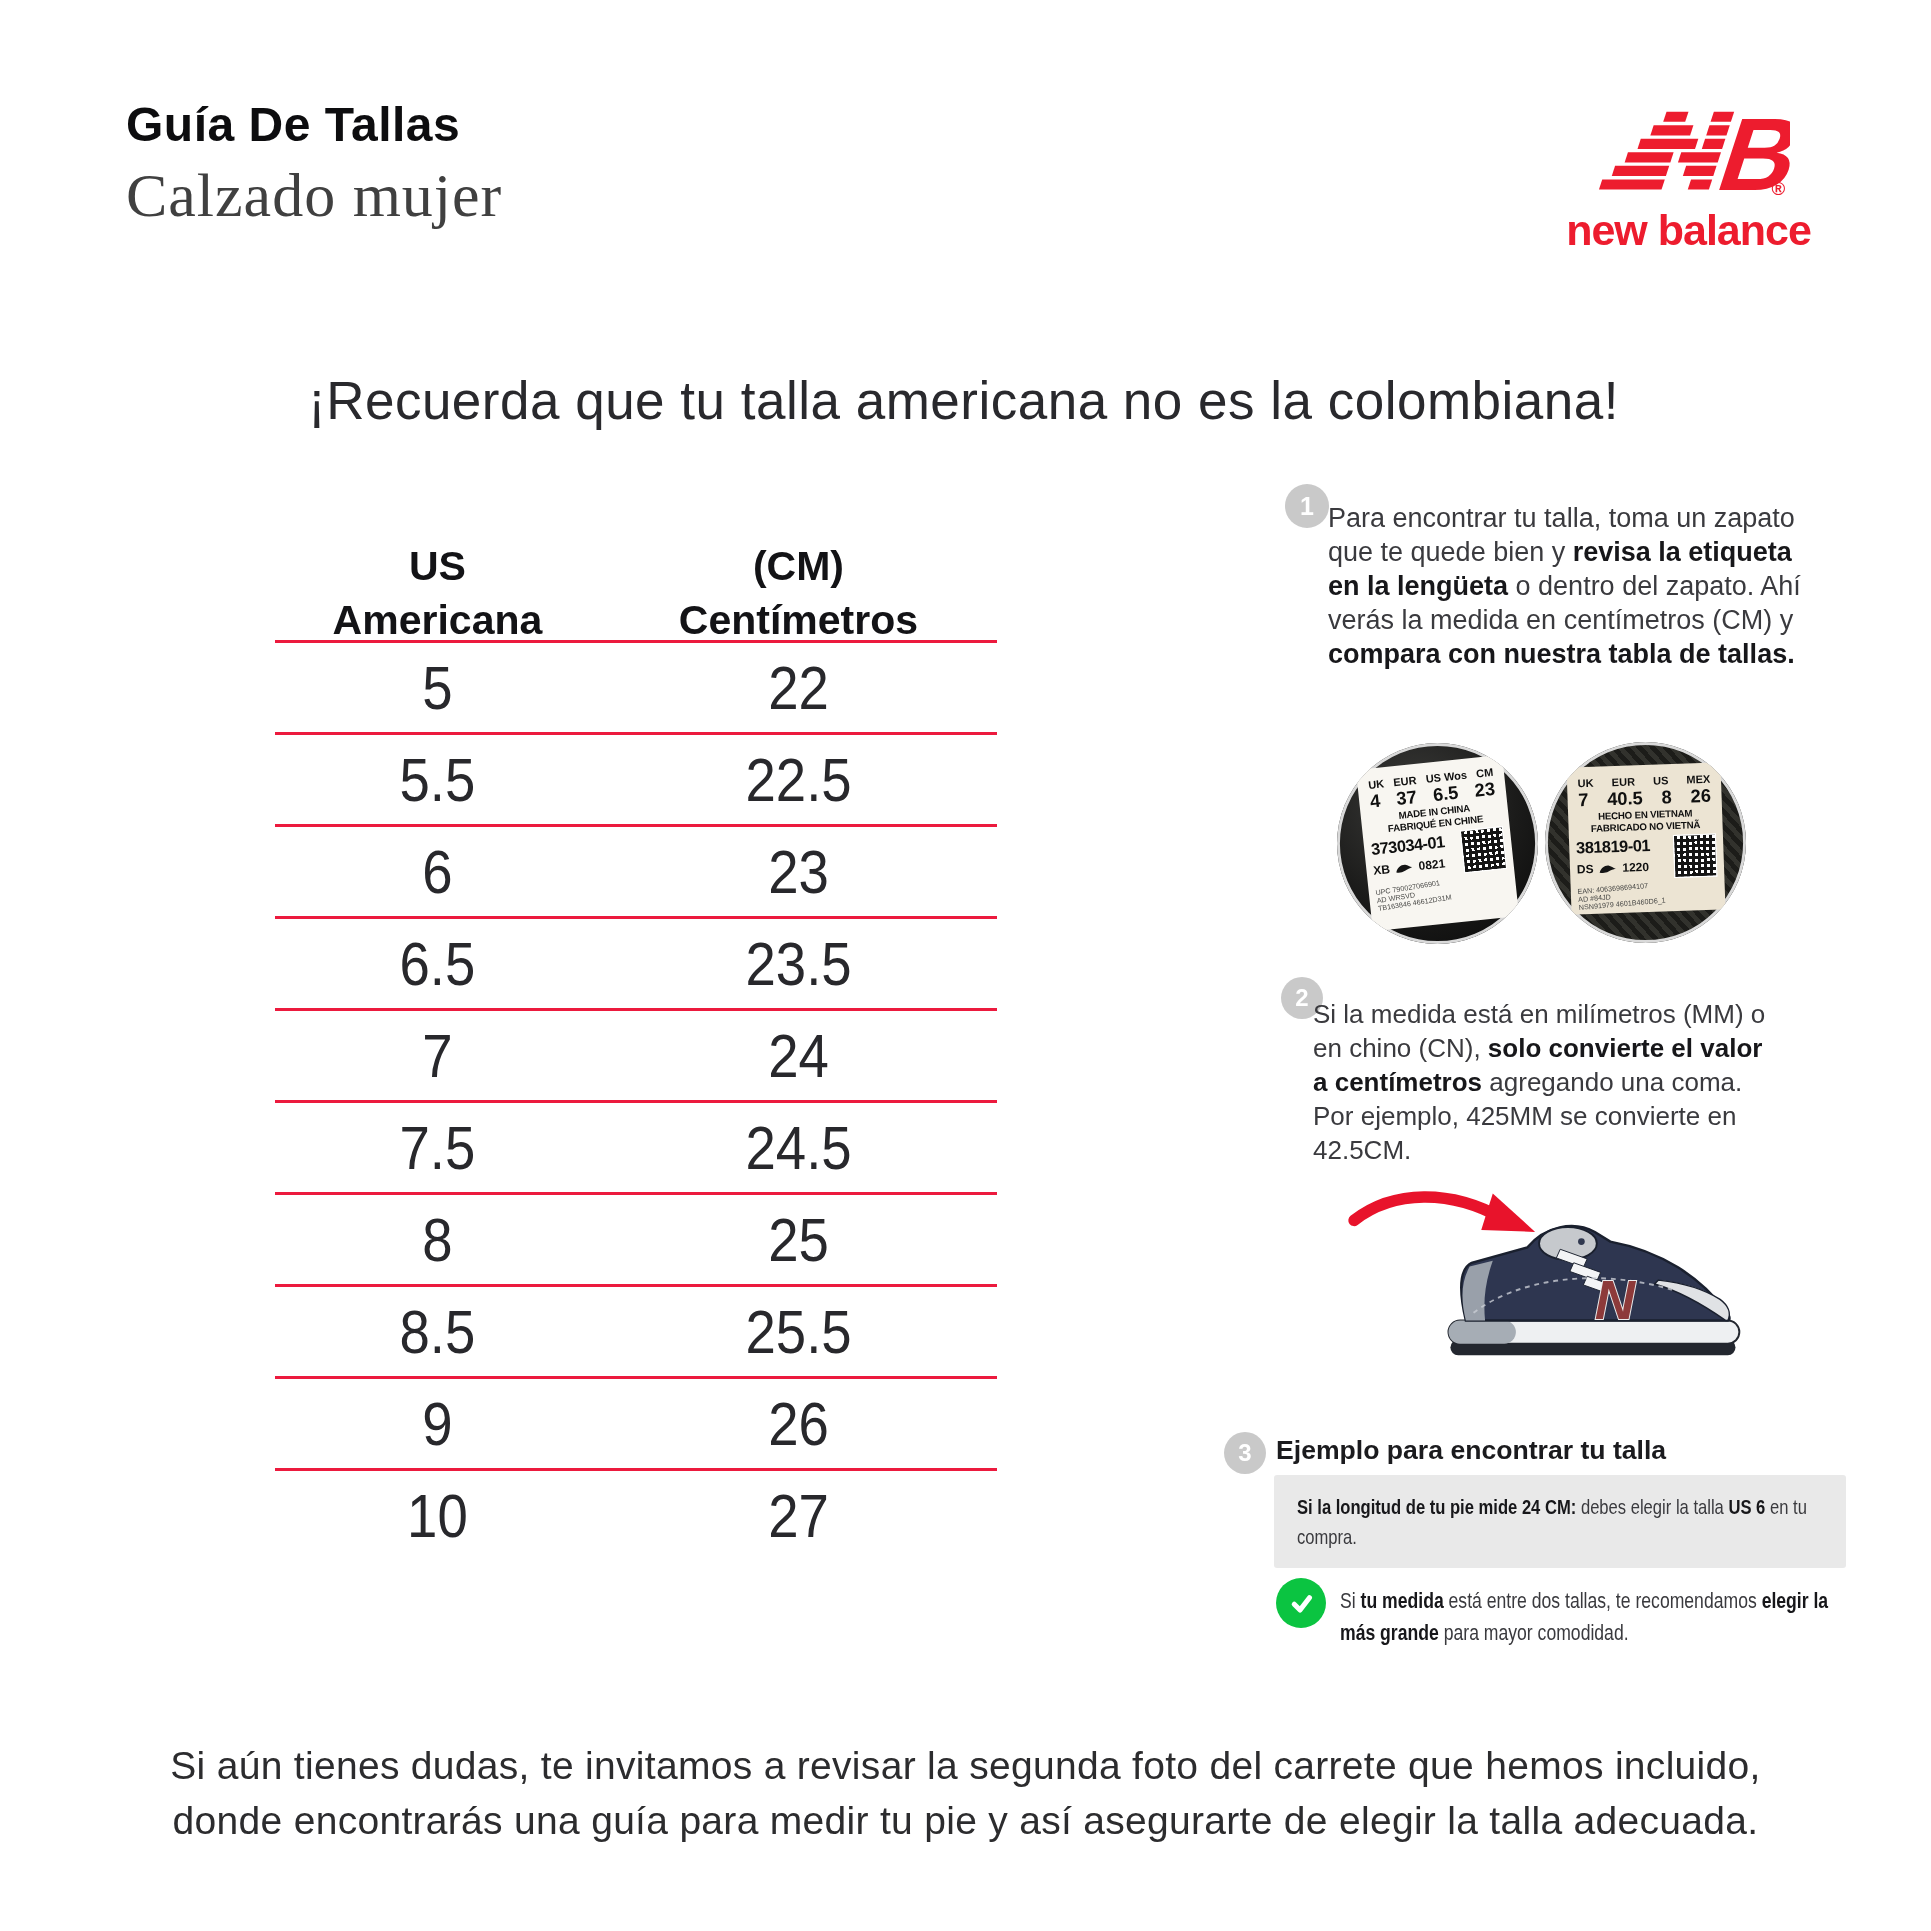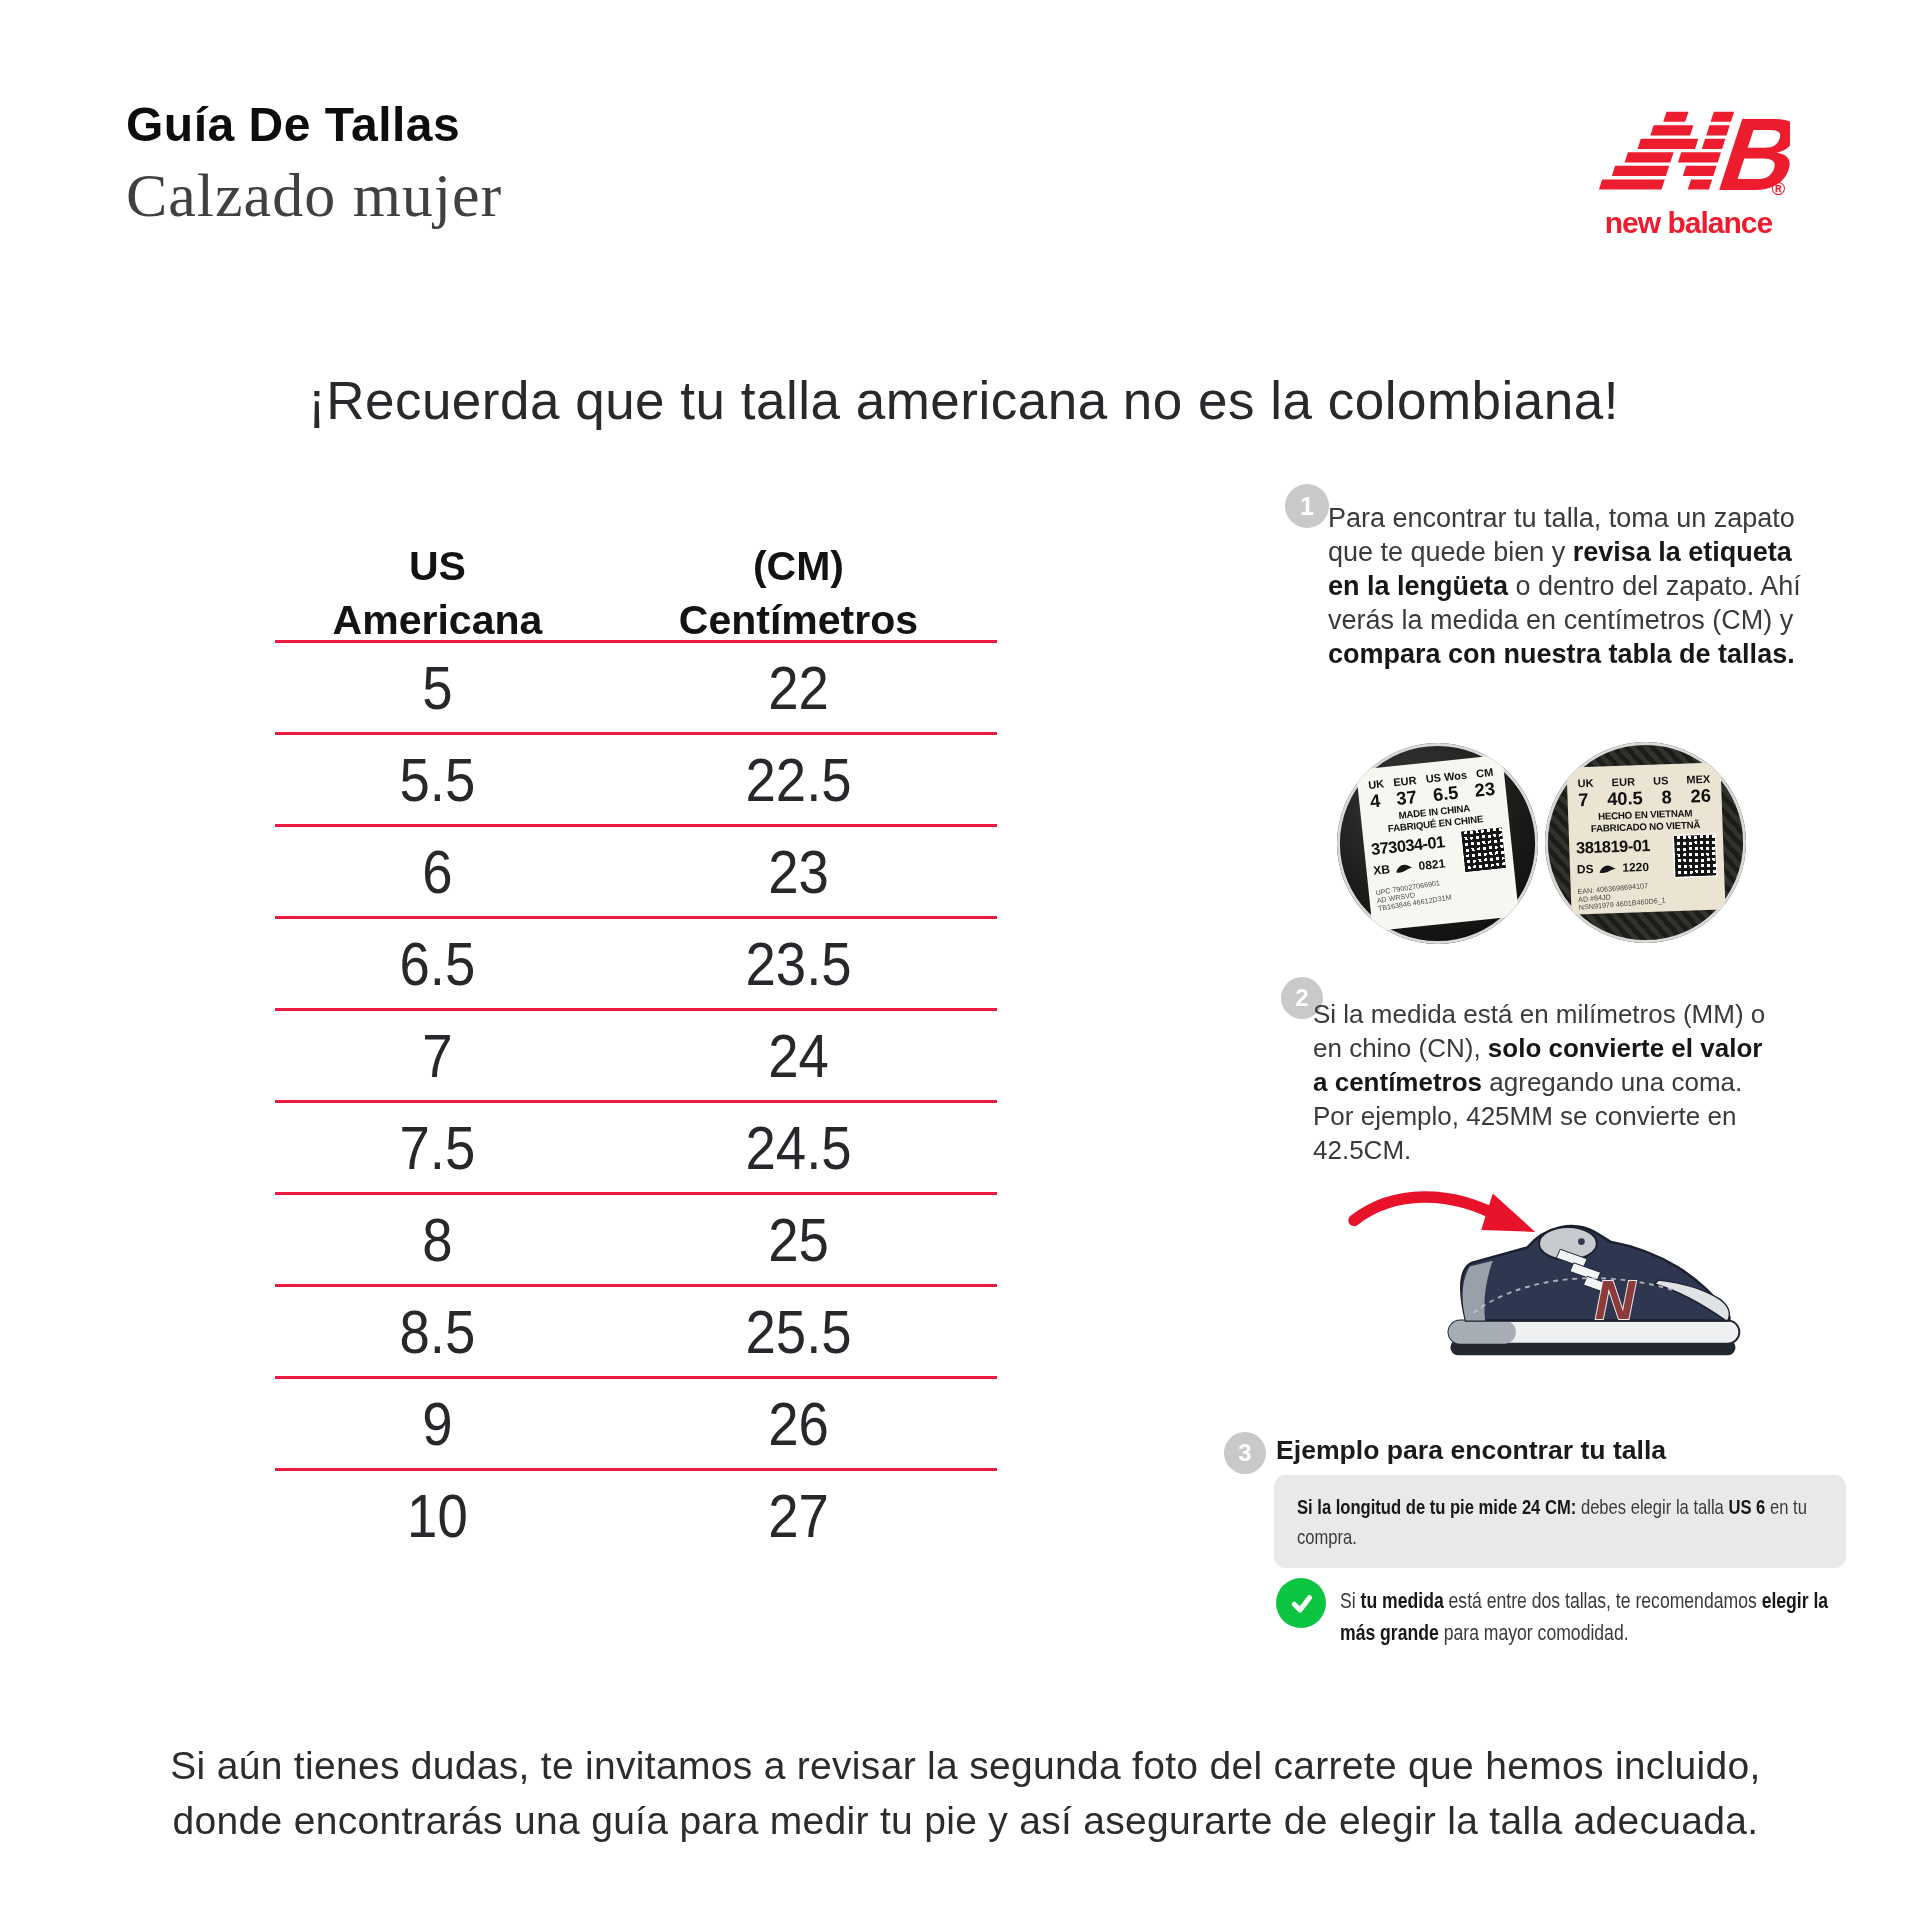--- a/index.html
+++ b/index.html
@@ -6,21 +6,21 @@
   .page{
     position:relative;width:1931px;height:1931px;background:#ffffff;overflow:hidden;
     font-family:"Liberation Sans",sans-serif;color:#222;
   }
   
   .hdr{position:absolute;left:126px;top:97px;}
   .hdr-title{font-size:48px;font-weight:700;color:#0d0d0f;letter-spacing:0.5px;}
   .hdr-sub{font-family:"Liberation Serif",serif;font-size:62px;color:#404040;margin-top:8px;letter-spacing:1px;}
   .logo{position:absolute;left:1562px;top:108px;width:253px;text-align:center;}
   .logo svg{display:block;margin:0 auto;}
-  .logo-word{font-size:30px;font-weight:700;color:#ed1c2e;letter-spacing:-1px;margin-top:5.8px;}
+  .logo-word{font-size:43px;font-weight:700;color:#ed1c2e;letter-spacing:-1px;margin-top:5.8px;}
   
   .headline{position:absolute;left:0;top:370px;width:1863px;text-align:center;
     font-size:53px;color:#29292d;letter-spacing:0.5px;padding-left:32px;}
   
   .table{position:absolute;left:275px;top:531px;width:722px;}
   .thead{display:flex;height:109px;box-sizing:border-box;padding-top:7.7px;}
   .th{font-weight:700;font-size:41px;line-height:54px;text-align:center;color:#131316;}
   .c1{flex:0 0 45%;}
   .c2{flex:0 0 55%;}
   .trow{display:flex;height:92px;align-items:center;border-top:3.9px solid #ec1a3e;box-sizing:border-box;}
@@ -47,21 +47,21 @@
   .tag-sku{font-size:16.4px;font-weight:700;letter-spacing:-0.5px;}
   .tag-code{display:flex;align-items:center;gap:4.8px;font-size:12px;font-weight:700;margin-top:5.8px;}
   .qr{width:41px;height:41px;background-color:#ffffff;border:1.9px solid #fff;
     background-image:repeating-linear-gradient(0deg,#151515 0 2.9px,transparent 2.9px 5.8px),
                      repeating-linear-gradient(90deg,#151515 0 2.9px,#ffffff 2.9px 5.8px);}
   .tag-fine{margin-top:3.9px;transform:rotate(-3deg);color:#4a4a48;}
   .fine{font-size:7.2px;line-height:8.2px;white-space:nowrap;overflow:hidden;}
   
   .step3-title{position:absolute;left:1276px;top:1435px;font-size:26.6px;font-weight:700;color:#1b1b1e;}
   .example-box{position:absolute;left:1274px;top:1475px;width:572px;height:93px;
-    background:#e9e9e9;border-radius:11px;box-sizing:border-box;padding:17.4px 0 0 23px;overflow:hidden;}
+    background:#e9e9e9;border-radius:3px;box-sizing:border-box;padding:17.4px 0 0 23px;overflow:hidden;}
   .example-text{width:676px;transform:scaleX(.79);transform-origin:left top;
     font-size:21px;line-height:30px;color:#3a3a3e;}
   .tip-check{position:absolute;left:1276px;top:1578px;width:50px;height:50px;border-radius:50%;
     background:#0bc441;display:flex;align-items:center;justify-content:center;}
   .tip-text{position:absolute;left:1340px;top:1585px;width:637px;transform:scaleX(.8);
     transform-origin:left top;font-size:22px;line-height:32px;color:#3a3a3e;}
   
   .footer{position:absolute;left:0;top:1738px;width:1931px;text-align:center;
     font-size:39px;line-height:55px;color:#2c2c2e;letter-spacing:0.3px;}
 </style>

